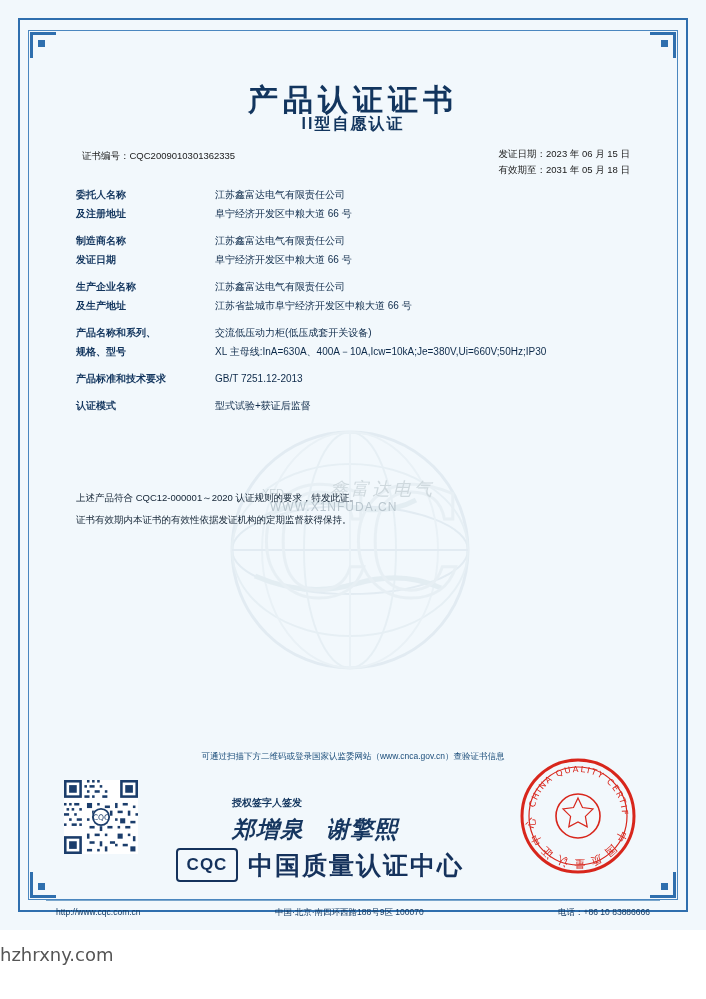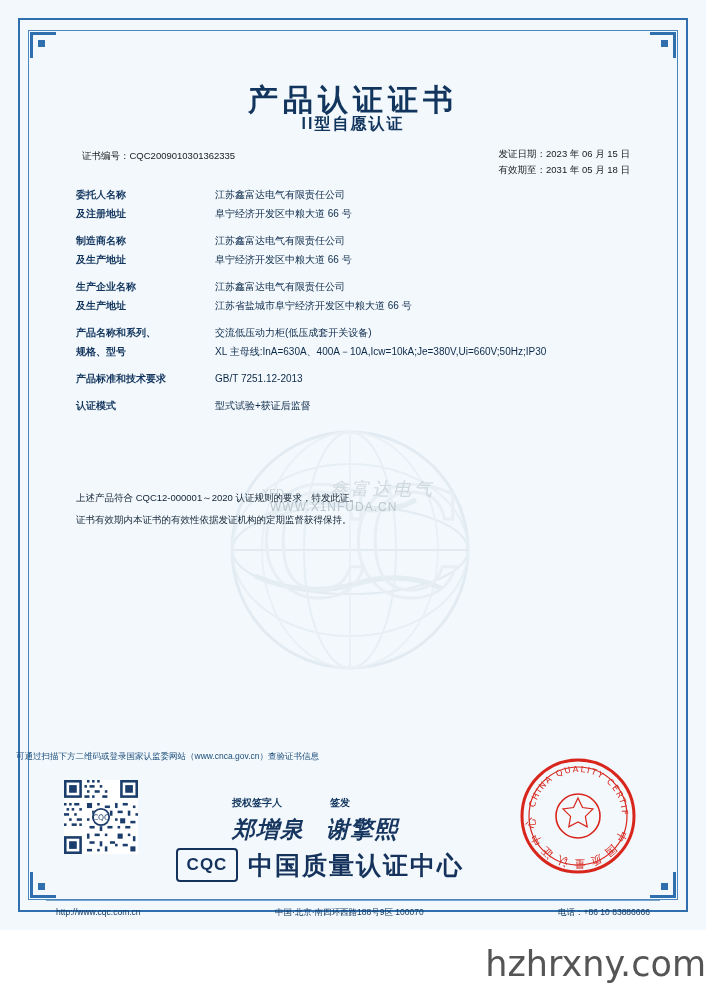--- a/index.html
+++ b/index.html
@@ -159,41 +159,39 @@
     width: 556px;
     font-size: 9.5px;
     color: #123;
     line-height: 22px;
   }
 
   
   .qr-note {
     position: absolute;
     left: 0; right: 0; top: 751px;
-    text-align: left;
+    text-align: center;
     font-size: 8.5px;
     color: #1b4d7a;
-    margin-left: 16px;
   }
   .qr {
     position: absolute;
     left: 64px; top: 780px;
     width: 74px; height: 74px;
     background: #fff;
   }
 
   
   .sig-wrap {
     position: absolute;
     left: 232px; top: 796px;
     width: 240px;
   }
   .sig-labels {
     display: flex;
-    gap: 48px;
     font-size: 10px;
     color: #12355e;
     font-weight: bold;
   }
   .sig-names {
     display: flex;
     gap: 22px;
     margin-top: 4px;
   }
   .sig-hand {
@@ -251,22 +249,22 @@
     display: flex;
     justify-content: space-between;
     font-size: 8.5px;
     color: #123a63;
   }
 
   
   .bottom-brand {
     position: absolute;
     left: 0; right: 0; top: 944px;
-    text-align: right;
-    font-size: 35px;
+    text-align: left;
+    font-size: 18px;
     color: #555555;
     font-family: "DejaVu Sans", sans-serif;
   }
 </style>
 </head>
 <body>
 
 <div class="cert-sheet">
 
   <div class="frame-outer"></div>
@@ -315,21 +313,21 @@
 
   <div class="fields">
     <div class="frow">
       <div class="flabel">委托人名称
 及注册地址</div>
       <div class="fvalue">江苏鑫富达电气有限责任公司
 阜宁经济开发区中粮大道 66 号</div>
     </div>
     <div class="frow">
       <div class="flabel">制造商名称
-及生产地址</div>
+发证日期</div>
       <div class="fvalue">江苏鑫富达电气有限责任公司
 阜宁经济开发区中粮大道 66 号</div>
     </div>
     <div class="frow">
       <div class="flabel">生产企业名称
 及生产地址</div>
       <div class="fvalue">江苏鑫富达电气有限责任公司
 江苏省盐城市阜宁经济开发区中粮大道 66 号</div>
     </div>
     <div class="frow">

